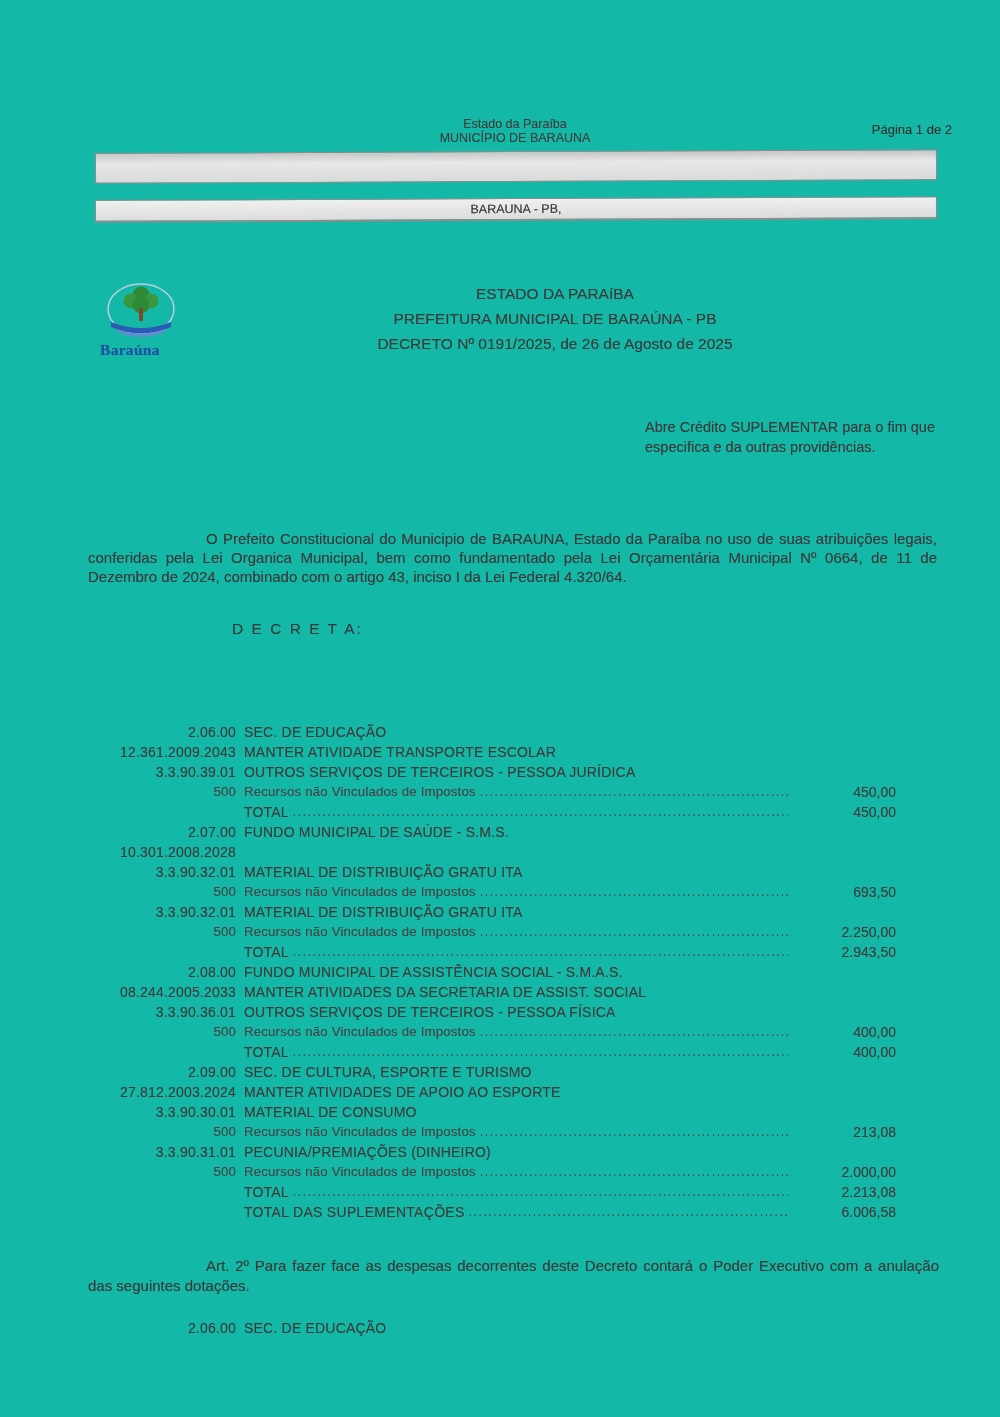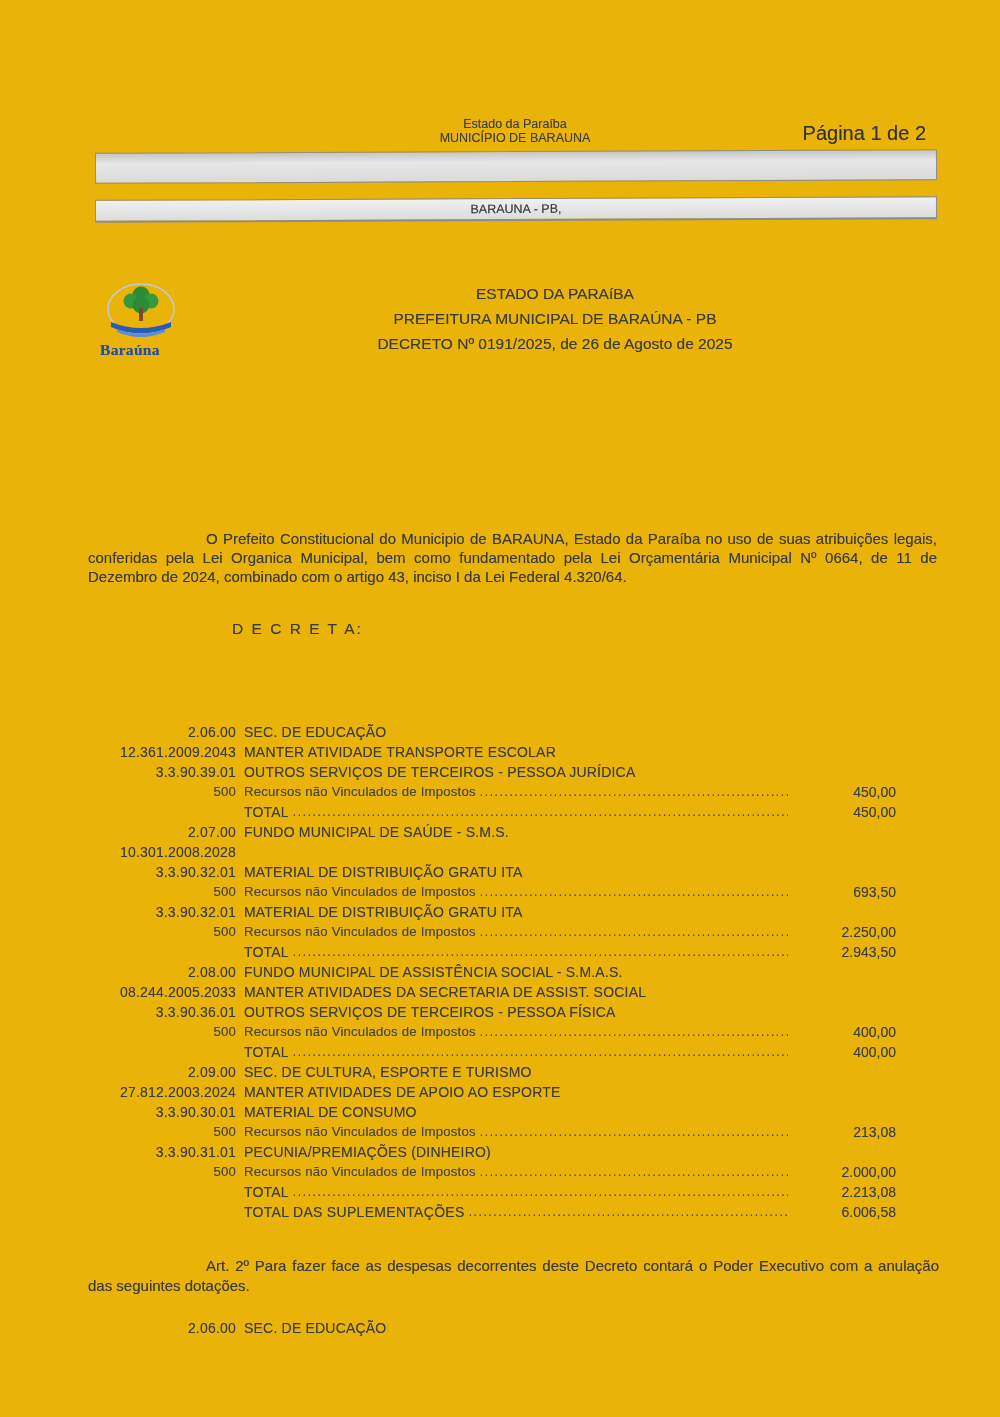--- a/index.html
+++ b/index.html
@@ -5,33 +5,33 @@
   * { margin:0; padding:0; box-sizing:border-box; }
   html,body { background:#ffffff; }
   body {
     font-family:"Liberation Sans", sans-serif;
     color:#3a3a3a;
     -webkit-font-smoothing:antialiased;
   }
   .page {
     position:relative;
     width:1000px; height:1417px;
-    background:#eab308;
+    background:#14b8a6;
     overflow:hidden;
     text-shadow:0 0 0.4px rgba(70,70,70,.55);
   }
 
   
   .center-head {
     position:absolute; top:117px; left:0; width:1030px;
     text-align:center; font-size:12.5px; line-height:14px; color:#3f3f3f;
   }
   .pagina {
-    position:absolute; top:122px; right:74px;
-    font-size:20px; color:#333;
+    position:absolute; top:122px; right:48px;
+    font-size:13px; color:#333;
   }
 
   
   .bar1 {
     position:absolute; top:151px; left:95px; width:842px; height:31px;
     background:linear-gradient(180deg,#c6c6c6,#e7e7e7 35%,#dadada);
     border:1px solid #8d8d8d;
     transform:rotate(-0.25deg);
   }
   .bar2 {
@@ -134,20 +134,21 @@
     </svg>
     <div class="logo-caption">Baraúna</div>
   </div>
 
   <div class="title-block">
     <div>ESTADO  DA PARAíBA</div>
     <div>PREFEITURA MUNICIPAL DE BARAÚNA - PB</div>
     <div>DECRETO Nº 0191/2025, de 26 de Agosto de 2025</div>
   </div>
 
+  <div class="ementa">Abre Crédito SUPLEMENTAR para o fim que especifica e da outras providências.</div>
 
   <p class="preamble">O Prefeito Constitucional do Municipio de BARAUNA, Estado da Paraíba no uso de suas atribuições legais, conferidas pela Lei Organica Municipal, bem como fundamentado pela Lei Orçamentária Municipal Nº 0664, de 11 de Dezembro de 2024, combinado com o artigo 43, inciso I da Lei Federal 4.320/64.</p>
 
   <div class="decreta">D E C R E T A:</div>
 
 
   <div class="ttable" id="supp-table">
       <div class="trow group">
         <span class="tcode">2.06.00</span>
         <span class="tdesc">SEC. DE EDUCAÇÃO</span>

